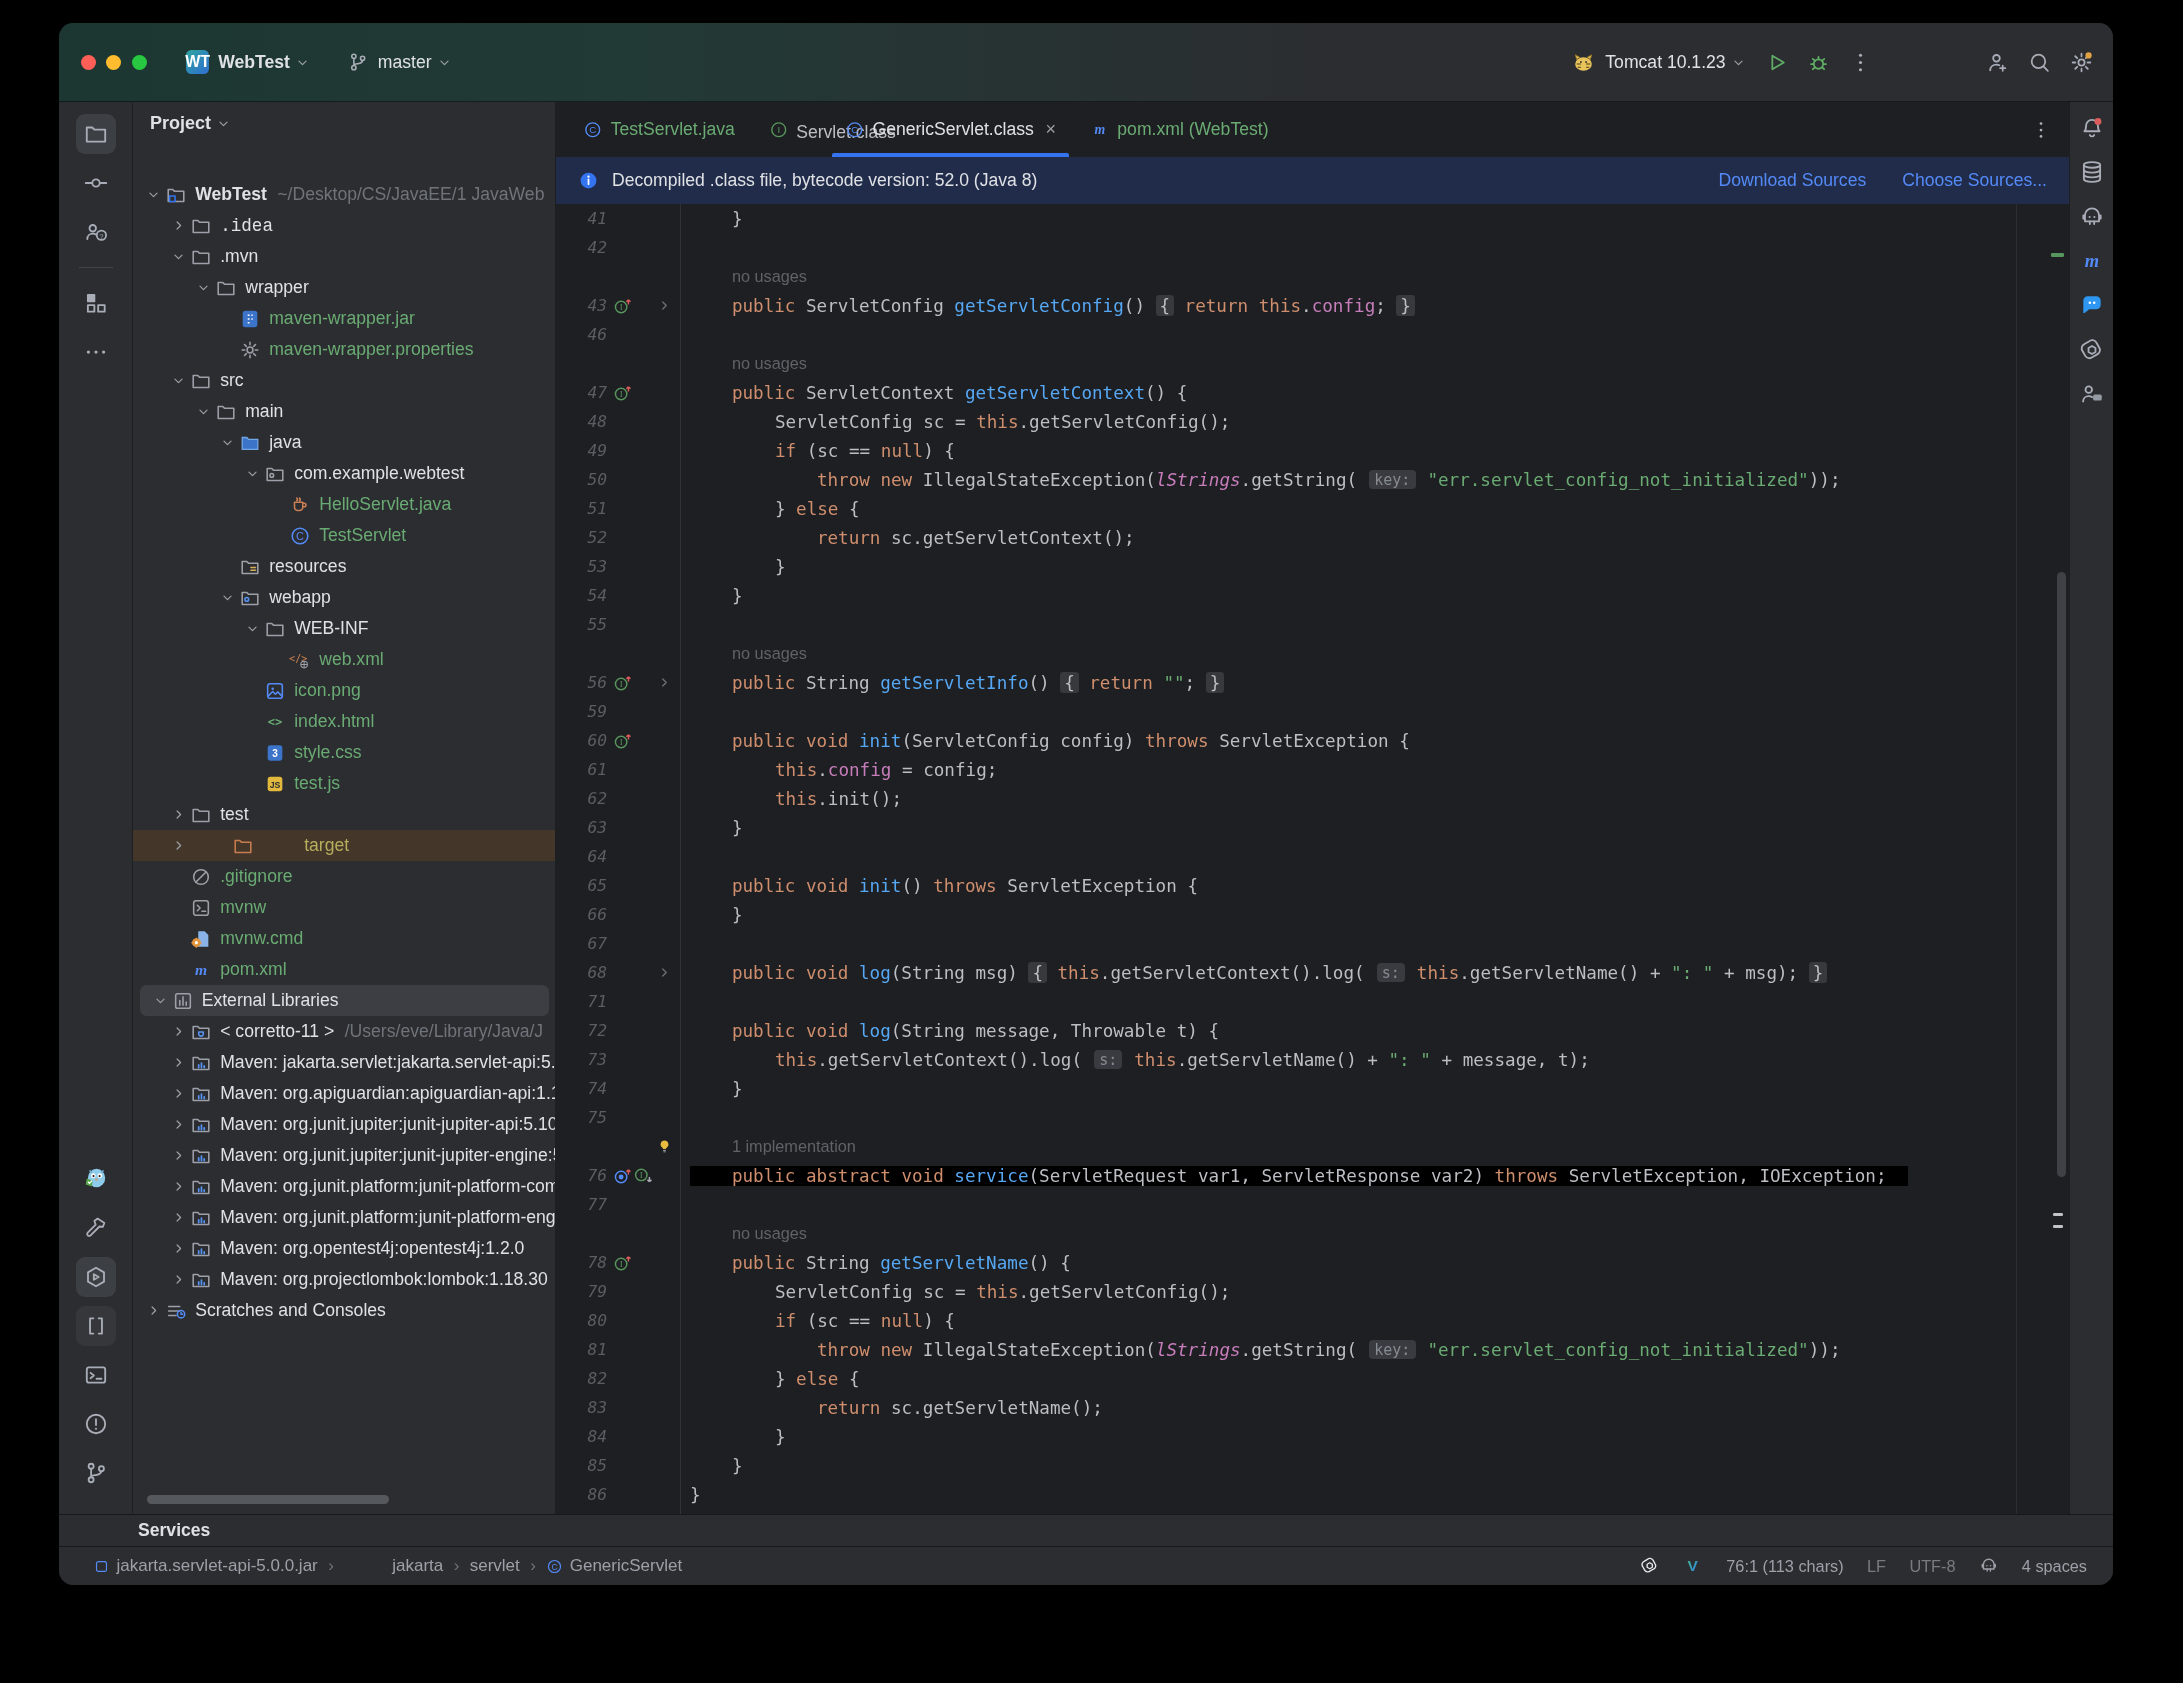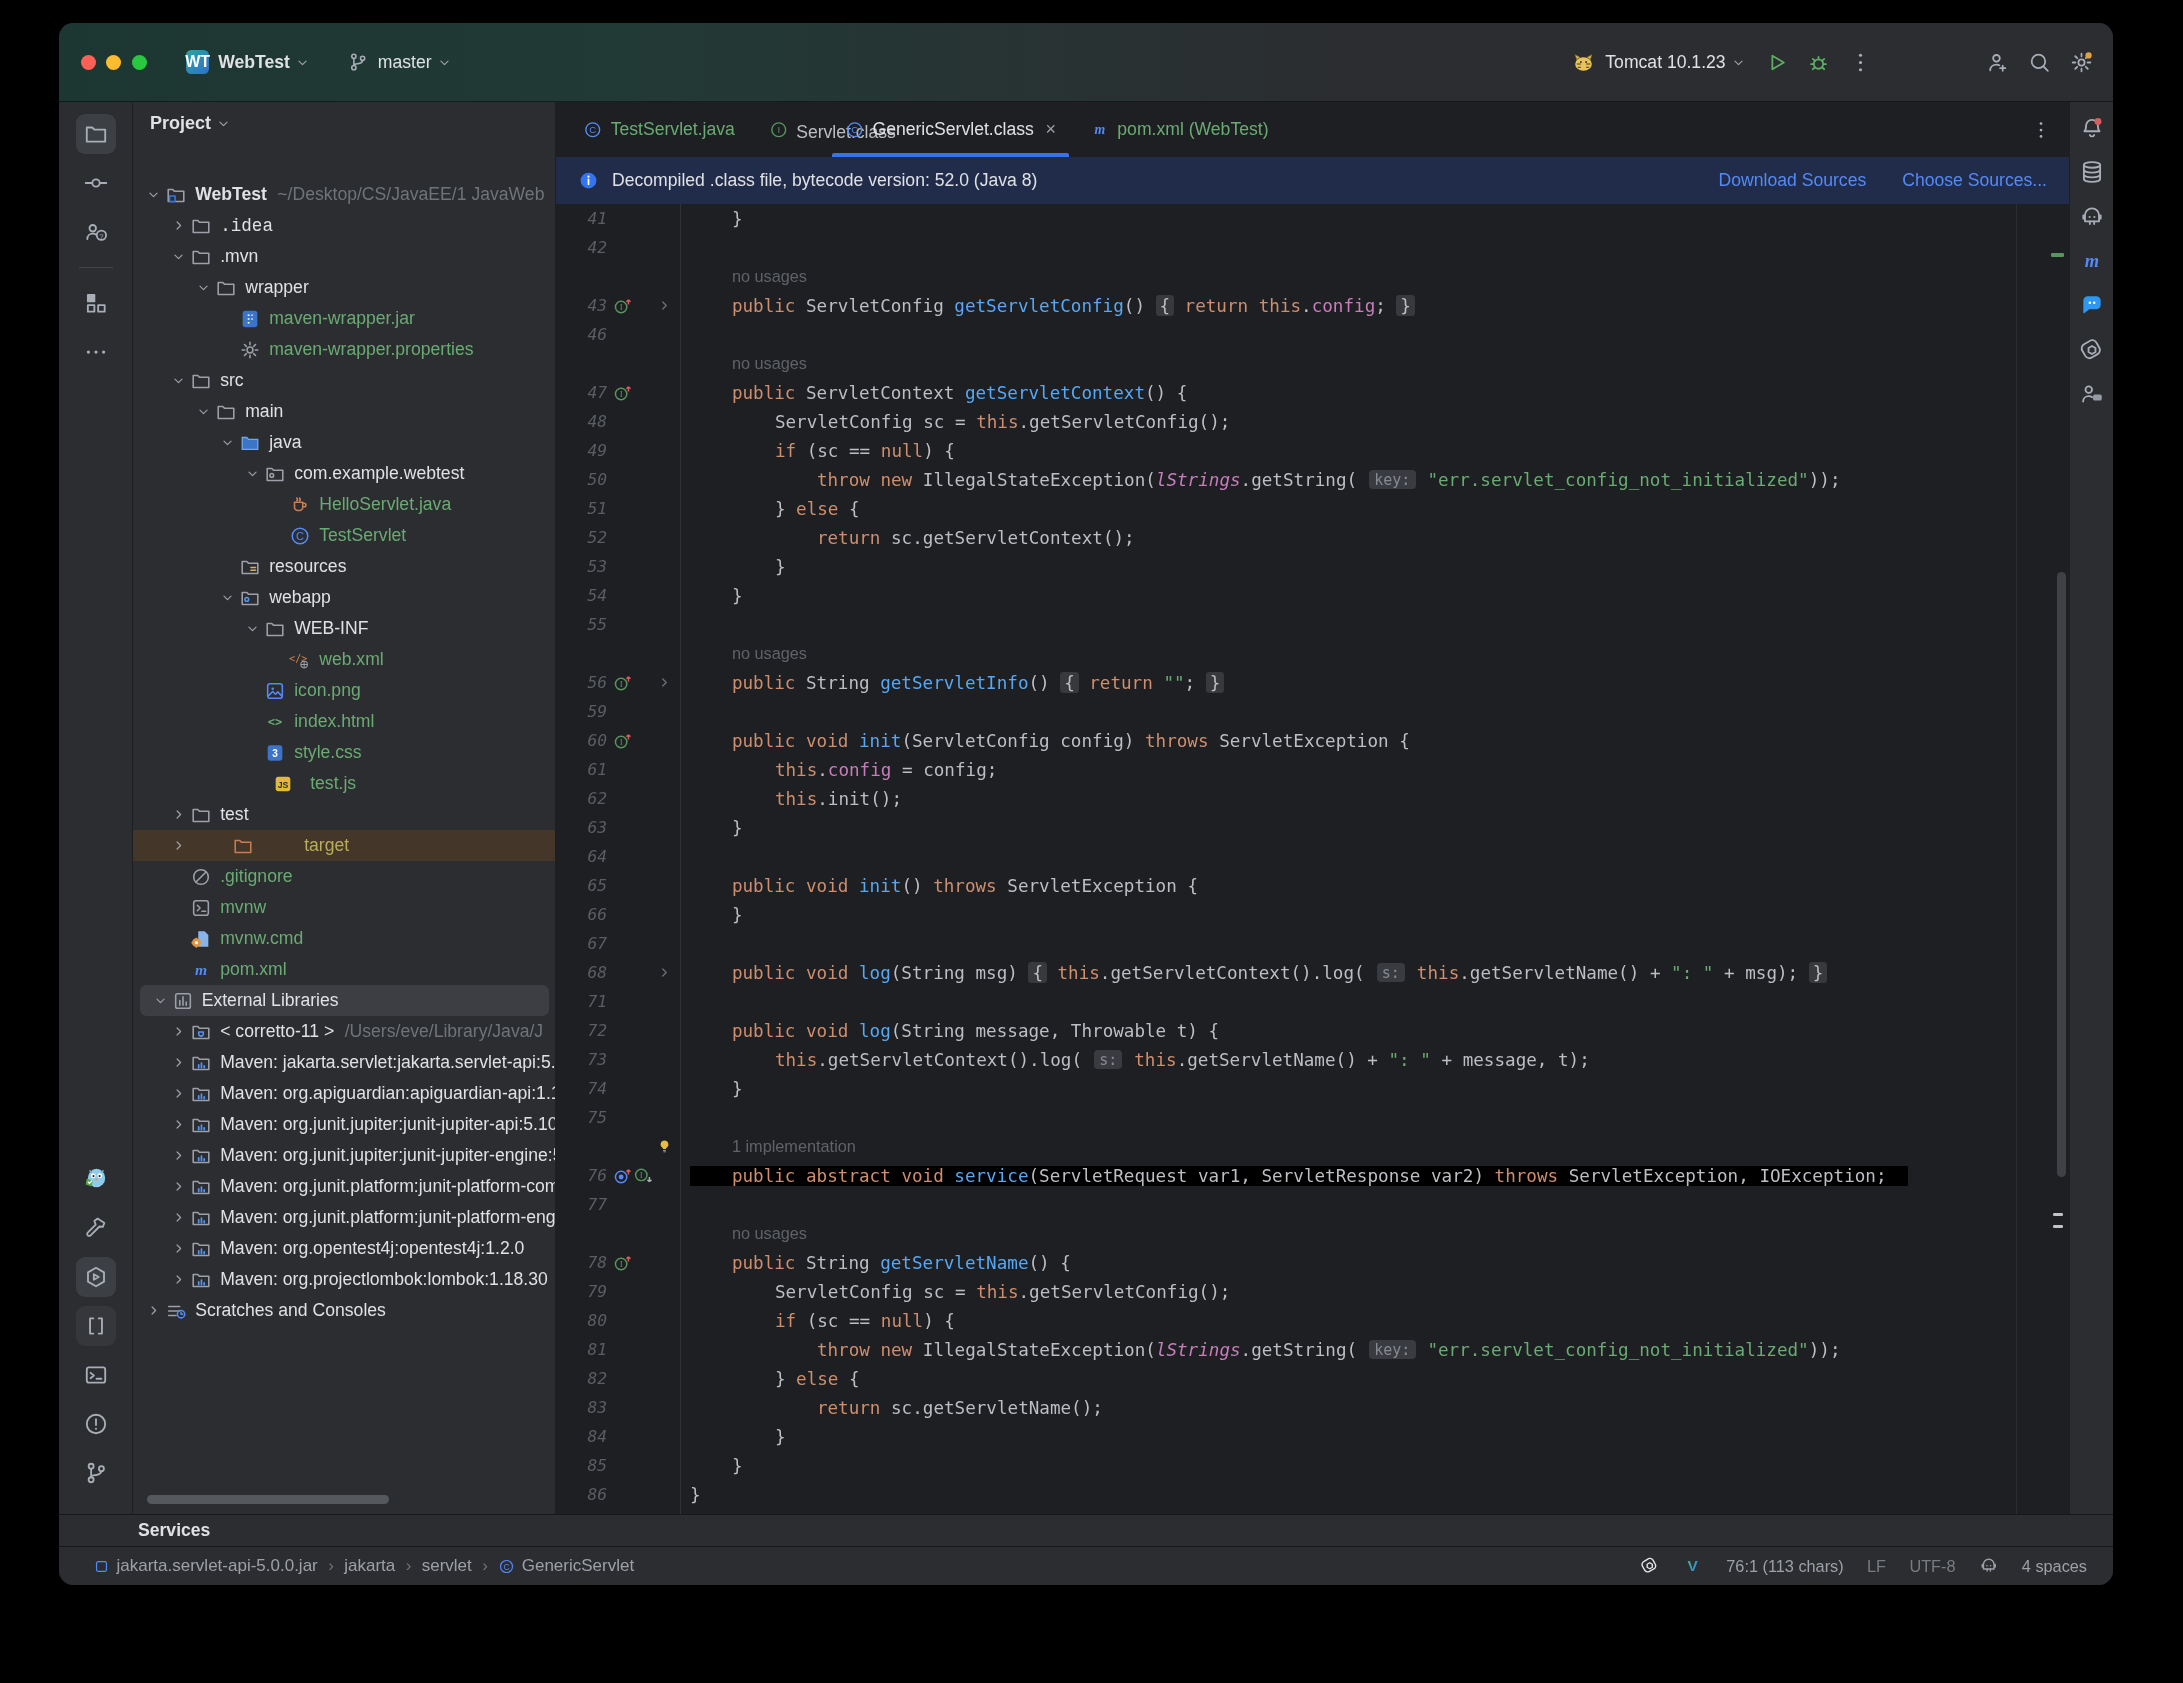--- a/index.html
+++ b/index.html
@@ -559,21 +559,21 @@
           <div class="trow" style="padding-left: 108px;">
             <span class="chevbox"></span>
             <span class="ic ticon">
               <svg viewBox="0 0 24 24" style="font-size:27px">
                 <rect x="4" y="3.5" width="16" height="17" rx="3" fill="#3b74c9"></rect>
                 <text x="12" y="16.5" text-anchor="middle" font-size="11" font-weight="bold" fill="#fff" stroke="none" font-family="Liberation Sans,sans-serif">3</text>
               </svg>
             </span>
             <span class="lbl g">style.css</span>
           </div>
-          <div class="trow" style="padding-left: 108px; gap: 8px;">
+          <div class="trow" style="padding-left: 108px;">
             <span class="chevbox"></span>
             <span class="ic ticon">
               <svg viewBox="0 0 24 24" style="font-size:27px">
                 <rect x="4" y="4" width="16" height="16" rx="3" fill="#e2b93d"></rect>
                 <text x="12" y="16.3" text-anchor="middle" font-size="9.5" font-weight="bold" fill="#2b2d30" stroke="none" font-family="Liberation Sans,sans-serif">JS</text>
               </svg>
             </span>
             <span class="lbl g">test.js</span>
           </div>
           <div class="trow" style="padding-left: 34px;">
@@ -1327,21 +1327,21 @@
     <div class="crumbs" id="crumbs">
         <span style="display: inline-flex; align-items: center; gap: 6.5px;">
           <span class="ic">
             <svg viewBox="0 0 24 24" fill="none" stroke="currentColor" stroke-width="1.7" stroke-linecap="round" stroke-linejoin="round">
               <rect x="5" y="5" width="14" height="14" rx="2.5" stroke="#548af7"></rect>
             </svg>
           </span>
           <span>jakarta.servlet-api-5.0.0.jar</span>
         </span>
         <span class="crumb-sep">›</span>
-        <span style="display: inline-flex; align-items: center; gap: 6.5px;">
+        <span style="display: inline-flex; align-items: center; gap: 6.5px; margin-left: 48px;">
           <span>jakarta</span>
         </span>
         <span class="crumb-sep">›</span>
         <span style="display: inline-flex; align-items: center; gap: 6.5px;">
           <span>servlet</span>
         </span>
         <span class="crumb-sep">›</span>
         <span style="display: inline-flex; align-items: center; gap: 6.5px;">
           <span class="ic">
             <svg viewBox="0 0 24 24" style="font-size:26px">

